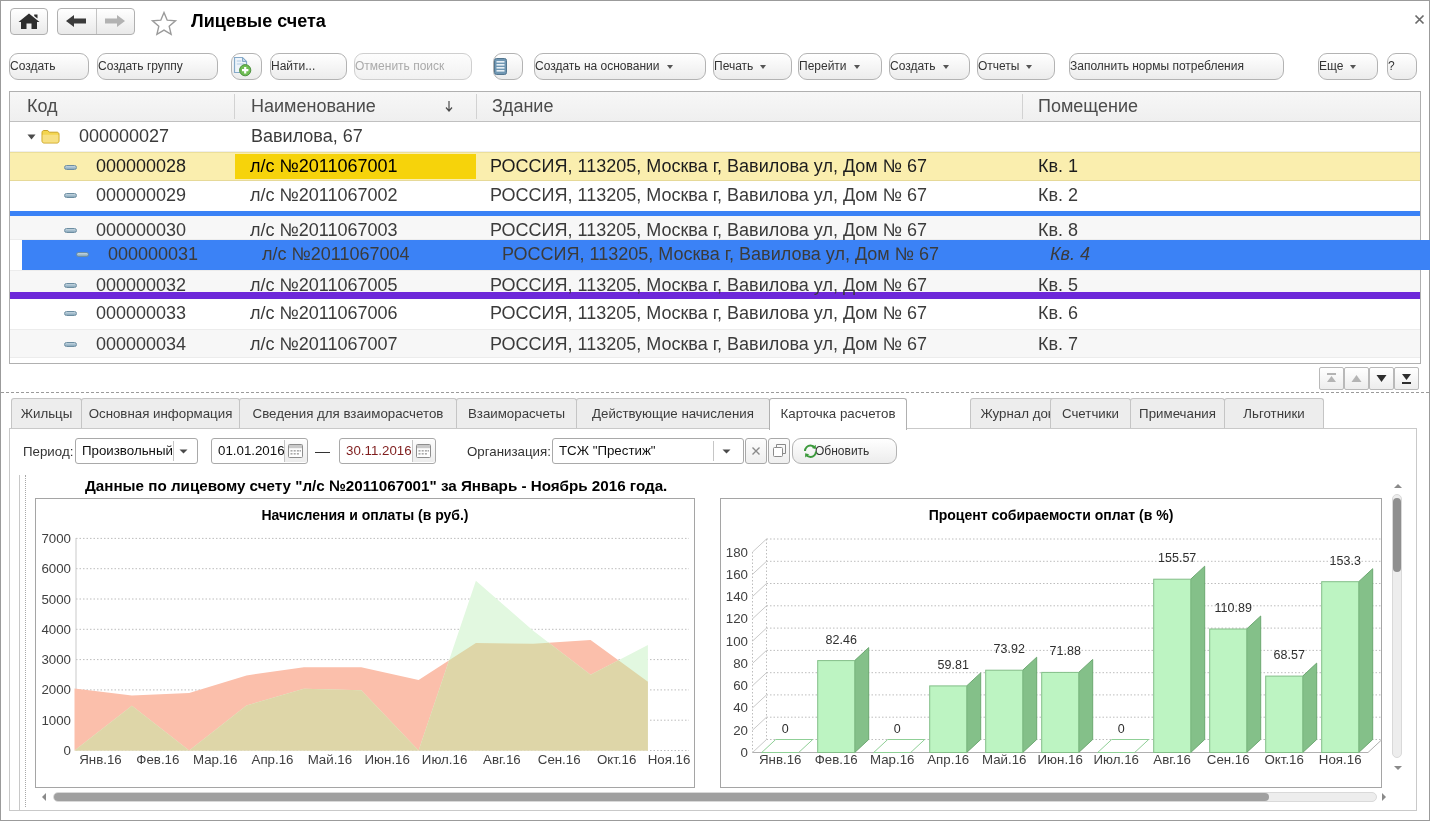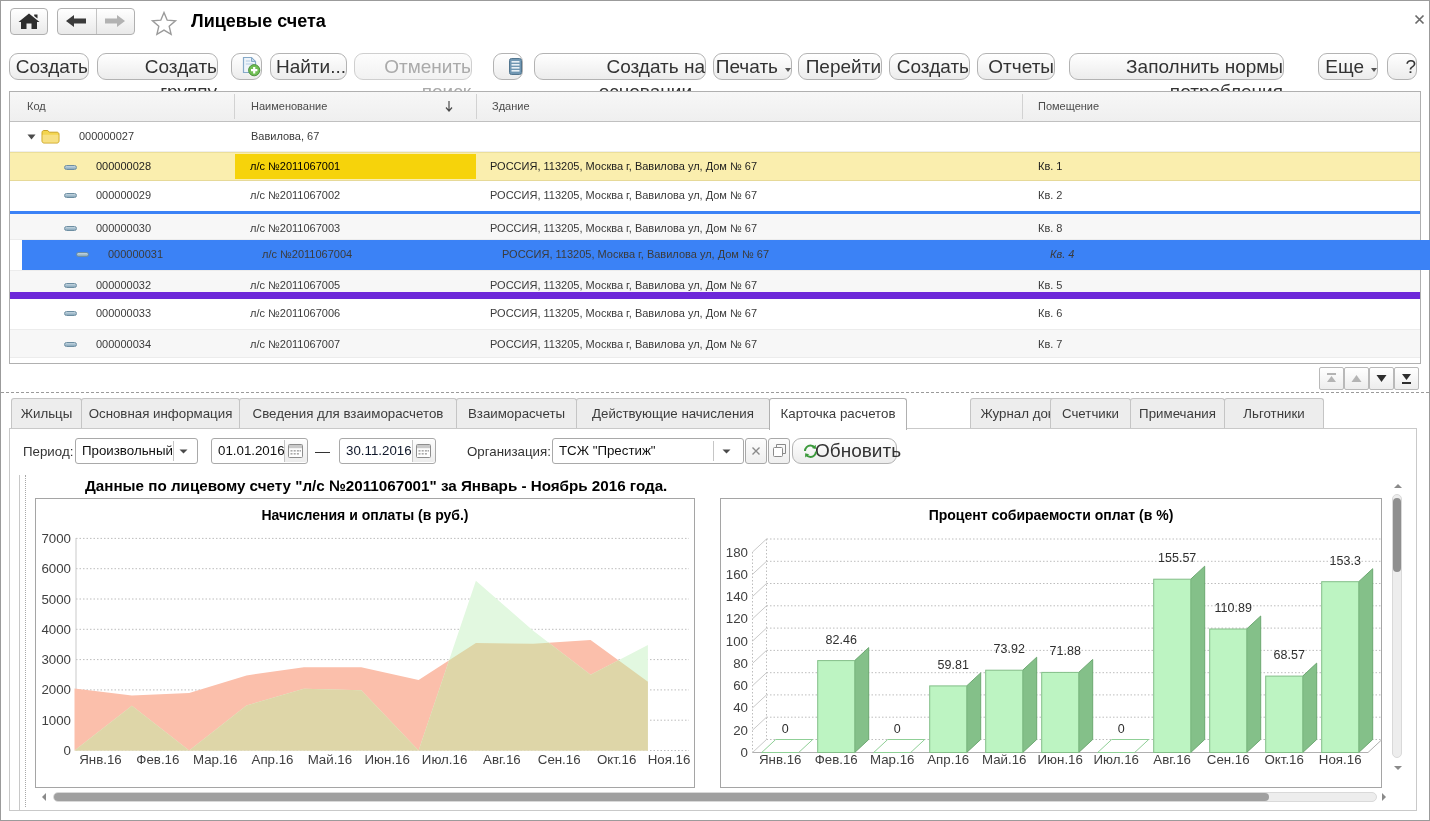--- a/index.html
+++ b/index.html
@@ -1,26 +1,26 @@
 <!DOCTYPE html>
 <html><head><meta charset="utf-8">
 <style>
 html,body{margin:0;padding:0;}
 body{width:1430px;height:821px;overflow:hidden;background:#fff;
   font-family:"Liberation Sans", sans-serif;font-size:13.3px;color:#3b3b3b;}
 .abs{position:absolute;}
 #win{position:relative;width:1428px;height:819px;border:1px solid #9b9b9b;background:#fff;}
 .btn{position:absolute;top:52px;height:25px;border:1px solid #b3b3b3;border-radius:9px;
-  background:linear-gradient(#ffffff,#ececec);color:#333;font-size:19px;text-align:right;
+  background:linear-gradient(#ffffff,#ececec);color:#333;font-size:12px;text-align:left;
   line-height:25px;box-sizing:content-box;}
 .btn.dis{color:#aaa;border-color:#cfcfcf;background:linear-gradient(#fdfdfd,#f1f1f1);}
 .caret{display:inline-block;width:0;height:0;border:3.5px solid transparent;border-top:4px solid #555;
   margin-left:7px;position:relative;top:2px;}
 .hbtn{position:absolute;border:1px solid #b0b0b0;border-radius:4px;background:linear-gradient(#ffffff,#e9e9e9);}
-.cell{position:absolute;white-space:nowrap;overflow:hidden;font-size:11px;}
+.cell{position:absolute;white-space:nowrap;overflow:hidden;font-size:18px;}
 .tab{position:absolute;top:397px;height:29px;border:1px solid #c5c5c5;border-bottom:none;
   border-radius:3px 3px 0 0;background:#ededed;color:#3c3c3c;text-align:center;line-height:29px;font-size:13.3px;}
 .tab.active{background:#fff;border-color:#b0b0b0;height:31px;z-index:5;}
 .fld{position:absolute;top:437px;height:24px;border:1px solid #a9a9a9;border-radius:3px;background:#fff;
   line-height:24px;}
 .dash{position:absolute;width:13px;height:5px;border-radius:3px;
   background:linear-gradient(#c3d5e0,#8aa9bc);border:1px solid #6d8ea2;box-sizing:border-box;}
 .navb{position:absolute;top:366px;width:23px;height:21px;border:1px solid #b9b9b9;border-radius:2px;
   background:linear-gradient(#fff,#ededed);}
 </style></head>
@@ -118,21 +118,21 @@
     <div class="cell" style="left:1028px;top:0;line-height:27px;color:#1d1d1d;">Кв. 1</div>
   </div>
 
   <div class="abs" style="left:0;top:89px;width:1410px;height:23px;background:#fff;">
     <div class="dash" style="left:54px;top:12px;"></div>
     <div class="cell" style="left:86px;line-height:29px;">000000029</div>
     <div class="cell" style="left:240px;line-height:29px;">л/с №2011067002</div>
     <div class="cell" style="left:480px;line-height:29px;">РОССИЯ, 113205, Москва г, Вавилова ул, Дом № 67</div>
     <div class="cell" style="left:1028px;line-height:29px;">Кв. 2</div>
   </div>
-  <div class="abs" style="left:0;top:118.5px;width:1410px;height:29.5px;background:#f7f7f7;border-top:3px solid #3b82f6;border-bottom:1px solid #ececec;box-sizing:border-box;">
+  <div class="abs" style="left:0;top:118.5px;width:1410px;height:29.5px;background:#f7f7f7;border-top:5px solid #3b82f6;border-bottom:1px solid #ececec;box-sizing:border-box;">
     <div class="dash" style="left:54px;top:12px;"></div>
     <div class="cell" style="left:86px;line-height:28px;">000000030</div>
     <div class="cell" style="left:240px;line-height:28px;">л/с №2011067003</div>
     <div class="cell" style="left:480px;line-height:28px;">РОССИЯ, 113205, Москва г, Вавилова ул, Дом № 67</div>
     <div class="cell" style="left:1028px;line-height:28px;">Кв. 8</div>
   </div>
   <div class="abs" style="left:12px;top:148px;width:1410px;height:29.5px;background:#3b82f6;">
     <div class="dash" style="left:54px;top:12px;"></div>
     <div class="cell" style="left:86px;line-height:29px;">000000031</div>
     <div class="cell" style="left:240px;line-height:29px;">л/с №2011067004</div>
@@ -219,21 +219,21 @@
             <rect x="2.5" y="9" width="2" height="1.6"></rect>
             <rect x="5.7" y="9" width="2" height="1.6"></rect>
             <rect x="8.9" y="9" width="2" height="1.6"></rect>
             <rect x="11.6" y="6" width="1.4" height="1.6"></rect>
           </g>
         </svg>
   </div>
 </div>
 <div class="abs" style="left:314px;top:441px;font-size:15px;color:#333;">—</div>
 <div class="fld" style="left:338px;width:95px;">
-  <div class="abs" style="left:6px;top:0;line-height:24px;color:#0f172a;">30.11.2016</div>
+  <div class="abs" style="left:6px;top:0;line-height:24px;color:#7f1d1d;">30.11.2016</div>
   <div class="abs" style="left:72px;top:1px;width:22px;height:22px;background:linear-gradient(#fdfdfd,#ededed);border-left:1px solid #c6c6c6;border-radius:0 2px 2px 0;">
     <svg style="margin:4px 0 0 3px;" width="15" height="14" viewBox="0 0 15 14">
           <rect x="0.5" y="0.5" width="14" height="13" rx="1" fill="#fdfdfd" stroke="#8d8d8d"></rect>
           <rect x="1" y="1" width="13" height="3.2" fill="#c9c9c9"></rect>
           <g fill="#a9a9a9">
             <rect x="2.5" y="6" width="2" height="1.6"></rect>
             <rect x="5.7" y="6" width="2" height="1.6"></rect>
             <rect x="8.9" y="6" width="2" height="1.6"></rect>
             <rect x="2.5" y="9" width="2" height="1.6"></rect>
             <rect x="5.7" y="9" width="2" height="1.6"></rect>

